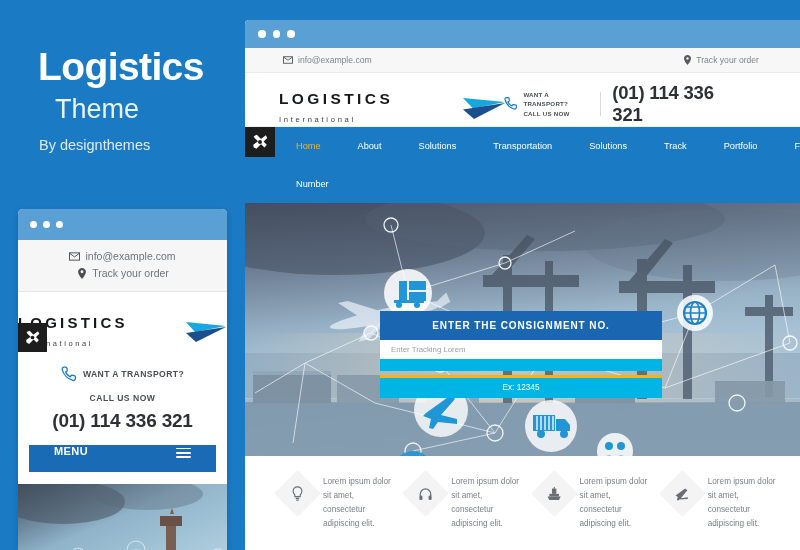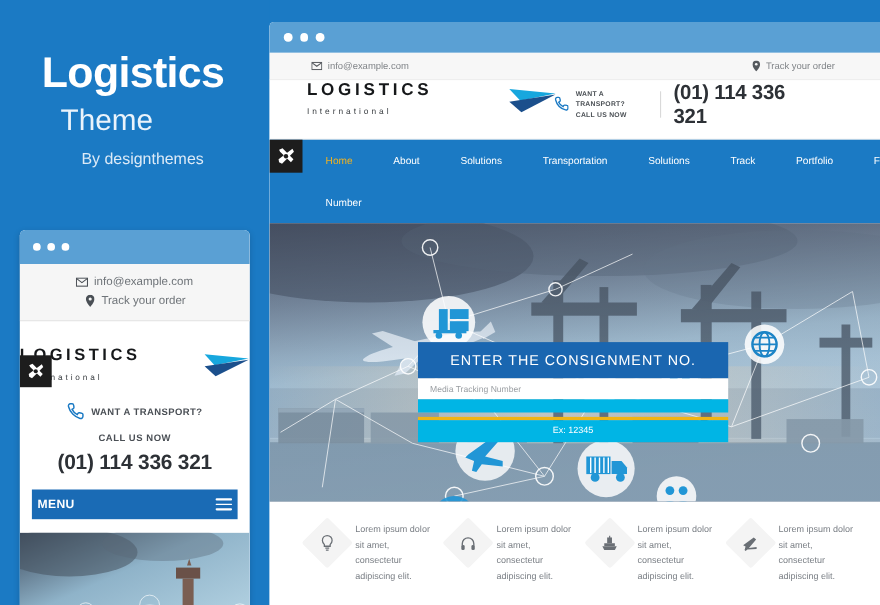--- a/index.html
+++ b/index.html
@@ -16,21 +16,21 @@
   .promo-title {
     position: absolute; left: 38px; top: 47px;
     font-size: 39px; font-weight: 700; color: #ffffff; letter-spacing: -0.6px; line-height: 1;
   }
   .promo-sub {
     position: absolute; left: 55px; top: 96px;
     font-size: 27px; font-weight: 400; color: #eaf3fb; line-height: 1;
   }
   .promo-by {
     position: absolute; left: 39px; top: 138px;
-    font-size: 14.5px; font-weight: 400; color: #dceaf7; line-height: 1; margin-left: 35px;
+    font-size: 14.5px; font-weight: 400; color: #dceaf7; line-height: 1;
   }
 
   
   .mobile {
     position: absolute; left: 18px; top: 209px; width: 209px; height: 341px;
     background: #ffffff; border-radius: 5px 5px 0 0; overflow: hidden;
     box-shadow: 0 2px 6px rgba(0,0,0,0.16);
   }
   .mobile-chrome {
     height: 31px; background: #5AA0D4; display: flex; align-items: center; padding-left: 12px; gap: 6px;
@@ -53,21 +53,21 @@
     display: flex; align-items: center; justify-content: center; z-index: 6;
   }
   .mobile-want {
     text-align: center; font-size: 8.6px; font-weight: 700; color: #4a4f55; letter-spacing: .4px;
     display: flex; align-items: center; justify-content: center; gap: 6px; margin-top: 10px;
   }
   .mobile-call { text-align: center; font-size: 8.6px; font-weight: 700; color: #4a4f55; letter-spacing: .5px; margin-top: 11px; }
   .mobile-phone { text-align: center; font-size: 19px; font-weight: 700; color: #2d3136; margin-top: 7px; letter-spacing: -0.2px; }
   .mobile-menu {
     margin: 13px 11px 0; height: 27px; background: #1A6BB5; color: #fff;
-    display: flex; align-items: center; justify-content: space-between; padding: 0 5px;
+    display: flex; justify-content: space-between; padding: 0 25px;
     font-size: 11px; font-weight: 700; letter-spacing: .4px;
   }
   .hamburger { width: 15px; }
   .hamburger span { display: block; height: 1.8px; background: #fff; margin: 2.6px 0; border-radius: 1px; }
   .mobile-hero { margin-top: 12px; height: 92px; position: relative; overflow: hidden; }
 
   
   .desktop {
     position: absolute; left: 245px; top: 20px; width: 555px; height: 530px;
     background: #ffffff; overflow: hidden; border-radius: 4px 0 0 0;
@@ -77,21 +77,21 @@
 
   .desk-topbar {
     height: 25px; background: #f7f7f7; border-bottom: 1px solid #ececec;
     display: flex; align-items: center; justify-content: space-between;
     padding: 0 41px 0 38px; font-size: 8.6px; color: #808488;
   }
   .tb-item { display: flex; align-items: center; gap: 5px; }
   .tb-item .ico { display: inline-flex; align-items: center; color: #55595e; }
 
   .desk-header {
-    height: 54px; background: #ffffff; display: flex; align-items: flex-start;
+    height: 54px; background: #ffffff; display: flex; align-items: flex-end;
     justify-content: space-between; padding: 0 62px 0 34px; border-bottom: 1px solid #efefef;
   }
   .dh-logo .logo-main { font-size: 15.5px; letter-spacing: 3.4px; }
   .dh-logo .logo-sub { font-size: 7.6px; letter-spacing: 2.7px; }
   .dh-right { display: flex; align-items: center; gap: 11px; }
   .dh-want { display: flex; align-items: center; gap: 6px; }
   .dh-want-lines { font-size: 6.2px; font-weight: 700; color: #4b5055; letter-spacing: .25px; line-height: 1.5; }
   .dh-divider { width: 1px; height: 24px; background: #d9d9d9; }
   .dh-phone { font-size: 18.5px; font-weight: 700; color: #2d3136; letter-spacing: -0.2px; }
 
@@ -107,22 +107,22 @@
   .nav-item.active { color: #F3B21E; }
   .nav-row2 { height: 38px; display: flex; align-items: center; }
 
   
   .hero { position: relative; height: 253px; overflow: hidden; background: #7d8ba0; }
   .hero-sky { position: absolute; inset: 0; }
   .hero-overlay { position: absolute; inset: 0; background: linear-gradient(180deg, rgba(60,72,95,.30) 0%, rgba(110,150,190,.18) 48%, rgba(120,160,200,.22) 100%); }
 
   .track-form { position: absolute; left: 135px; top: 108px; width: 282px; z-index: 9; }
   .tf-head {
-    background: #1A66B0; color: #ffffff; text-align: center; font-size: 13px;
-    letter-spacing: .9px; padding: 9px 0; font-weight: 400;
+    background: #1A66B0; color: #ffffff; text-align: center; font-size: 10px;
+    letter-spacing: .9px; padding: 9px 0; font-weight: 700;
   }
   .tf-input {
     background: #ffffff; height: 19px; display: flex; align-items: center; padding-left: 11px;
     font-size: 7.8px; color: #9a9ea2;
   }
   .tf-band { background: #00B5E5; height: 12px; }
   .tf-gap { height: 4px; }
   .tf-rule { background: #F0B414; height: 3px; }
   .tf-ex {
     background: #00B5E5; color: #ffffff; text-align: center; font-size: 8.2px; padding: 5px 0 6px;
@@ -468,21 +468,21 @@
           <circle cx="370" cy="248" r="18" fill="#ffffff" opacity=".85"></circle>
           <circle cx="364" cy="243" r="4" fill="#2196d6"></circle>
           <circle cx="376" cy="243" r="4" fill="#2196d6"></circle>
           <path d="M356 256 q8 -7 16 0 z" fill="#2196d6"></path>
           <path d="M368 256 q8 -7 16 0 z" fill="#2196d6"></path>
         </g>
       </svg>
 
       <div class="track-form">
         <div class="tf-head">ENTER THE CONSIGNMENT NO.</div>
-        <div class="tf-input" placeholder="Enter Tracking Number">Media Tracking Number</div>
+        <div class="tf-input" placeholder="Enter Tracking Number">Enter Tracking Lorem</div>
         <div class="tf-band"></div>
         <div class="tf-gap"></div>
         <div class="tf-rule"></div>
         <div class="tf-ex">Ex: 12345</div>
       </div>
     </div>
 
     <div class="features">
       <div class="feature">
         <span class="feat-diamond">

